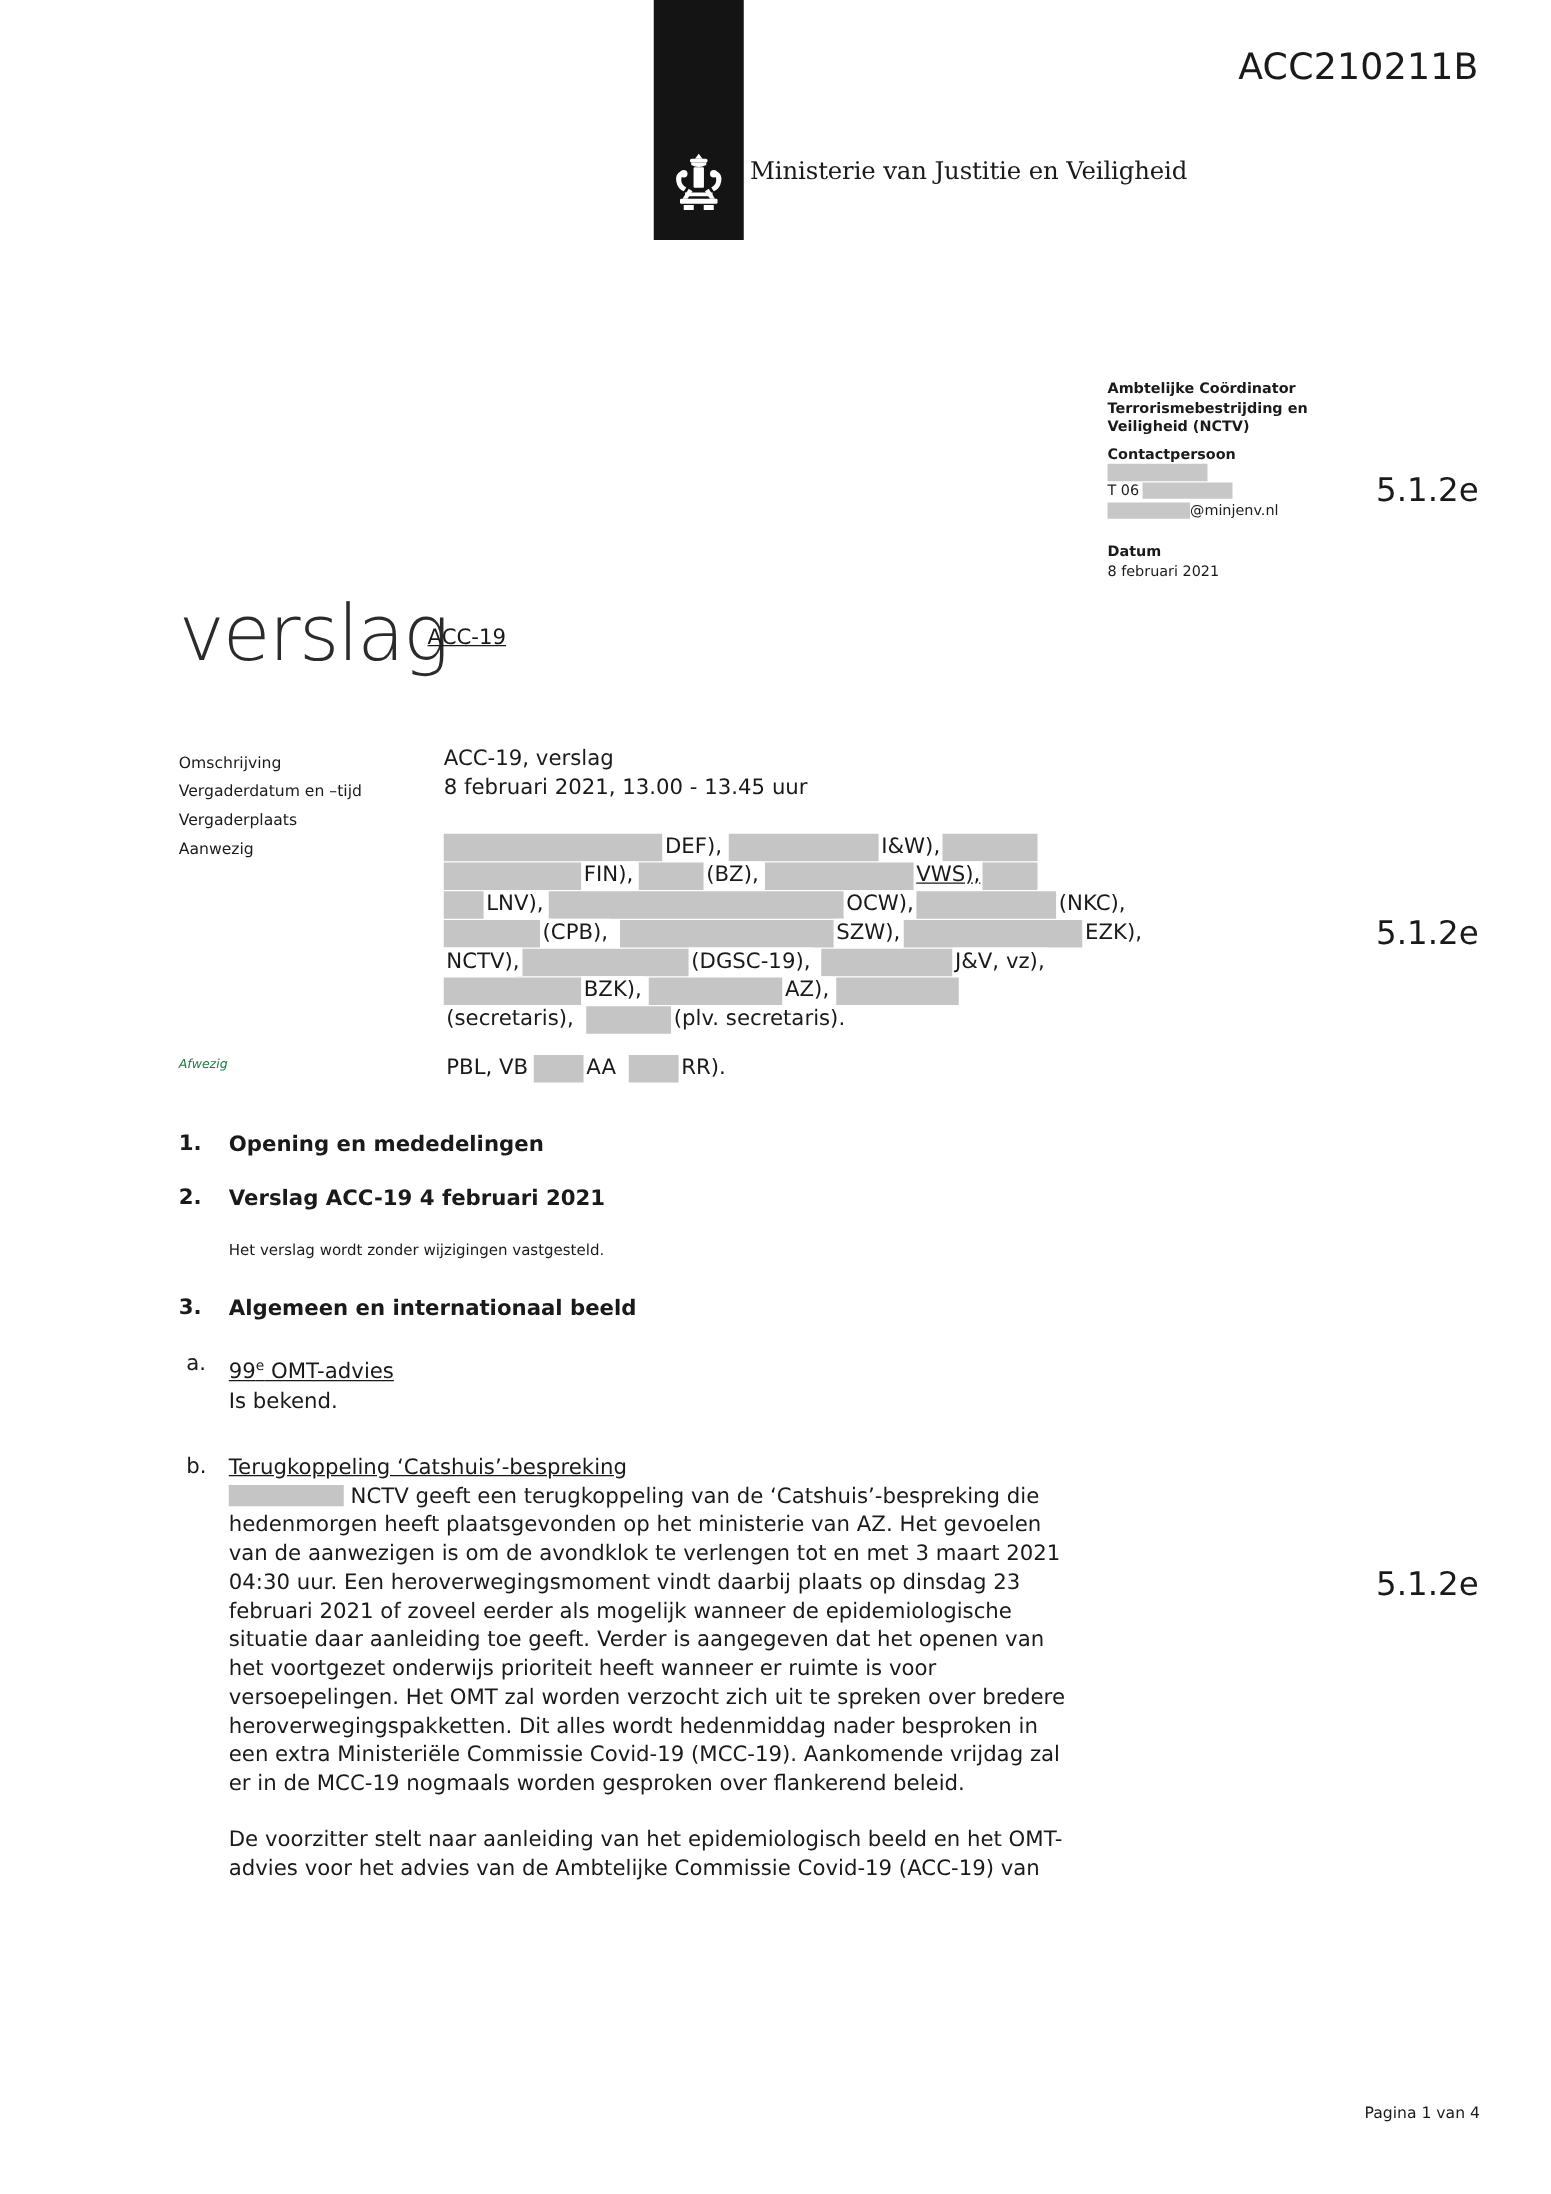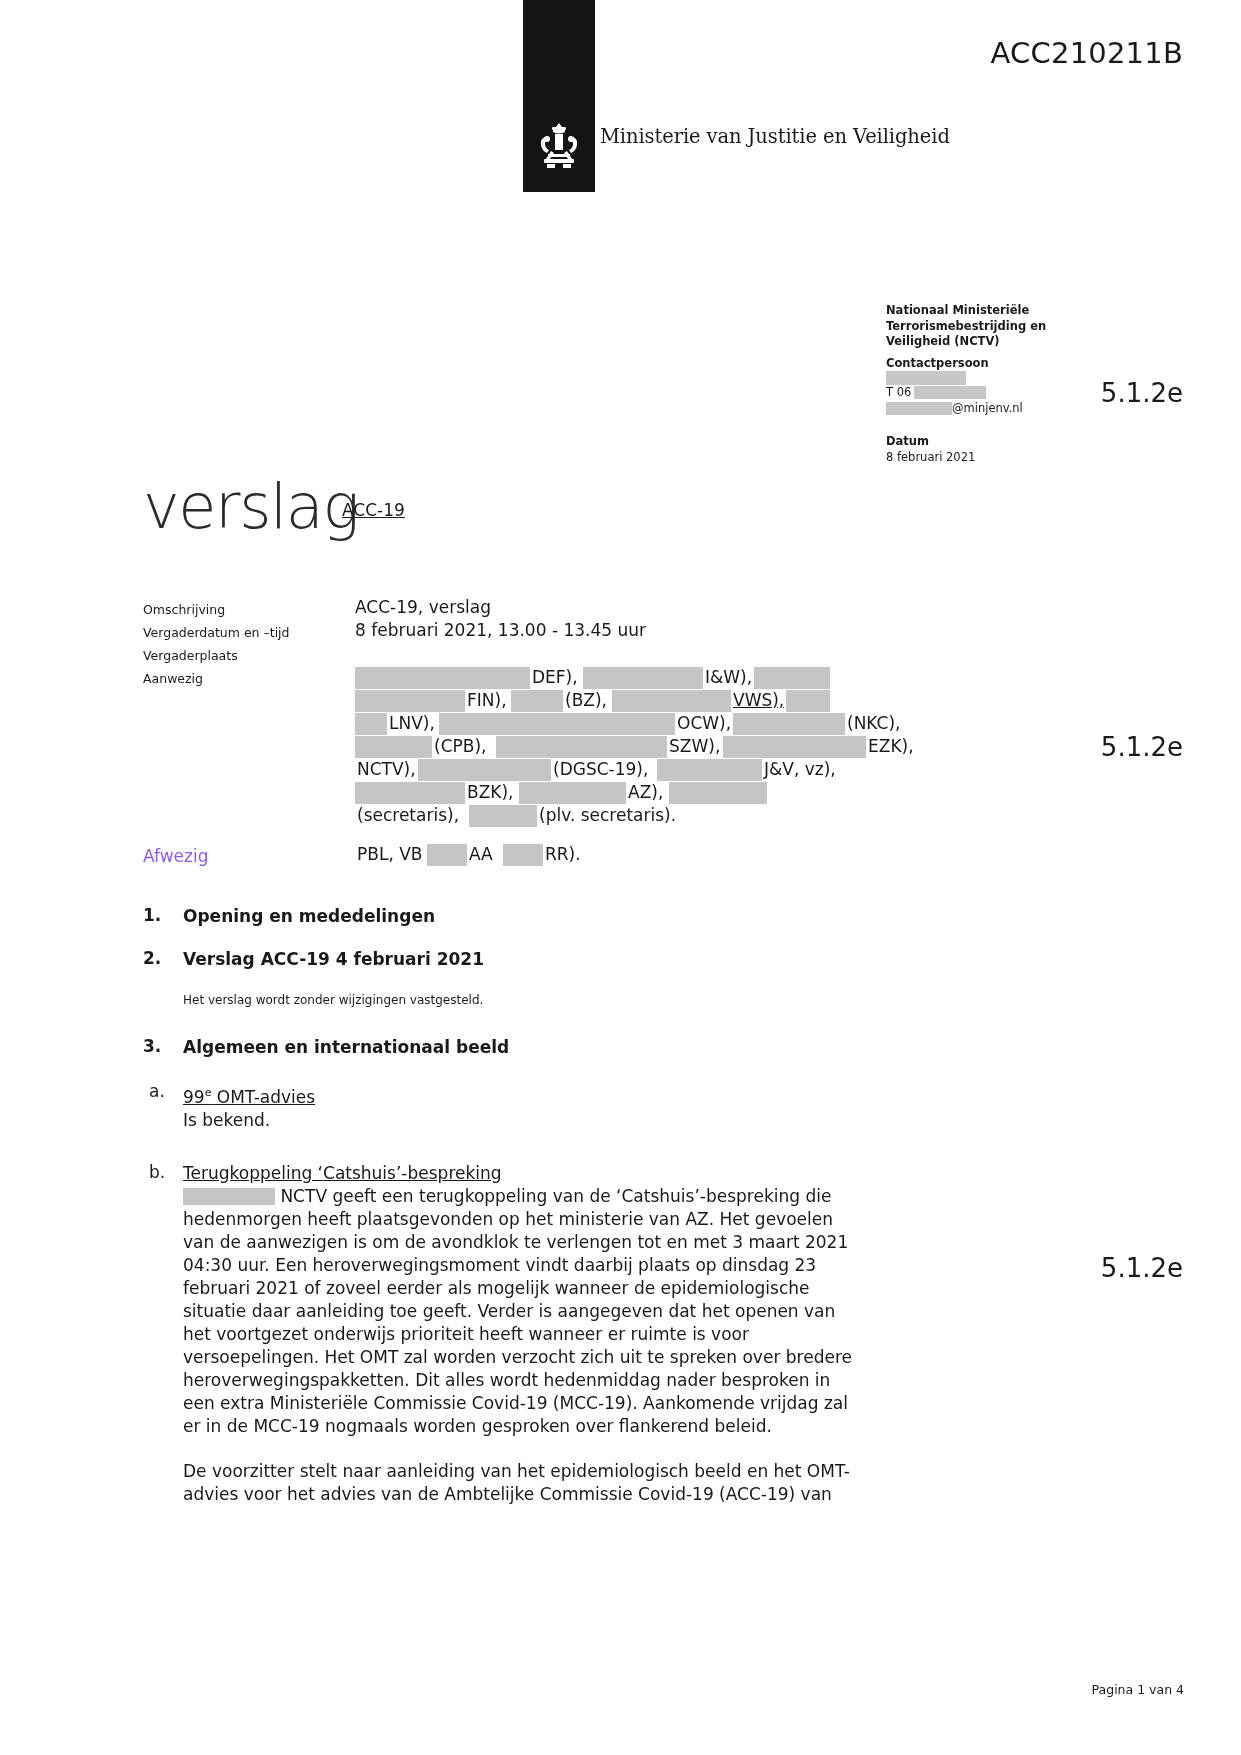--- a/index.html
+++ b/index.html
@@ -124,22 +124,23 @@
     width: 200px;
     font-size: 12.5px;
     line-height: 23px;
     color: #1a1a1a;
   }
   .info-labels div { white-space: nowrap; }
   .label-afwezig {
     position: absolute;
     left: 143px;
     top: 846px;
-    font-size: 17px;
-    color: #8b5cf6;
+    font-size: 10px;
+    color: #15803d;
+    font-style: italic;
   }
 
   .info-values {
     position: absolute;
     left: 355px;
     top: 596px;
     width: 520px;
     font-size: 17px;
     line-height: 23px;
     color: #1a1a1a;
@@ -283,21 +284,21 @@
         <path d="M20 30 l-5 8 h4 l4 -6 z"></path>
         <path d="M36 30 l5 8 h-4 l-4 -6 z"></path>
       </g>
     </svg>
   </div>
   <div class="ministry-name">Ministerie van Justitie en Veiligheid</div>
   <div class="doc-code">ACC210211B</div>
 
   <div class="meta-col">
     <div class="meta-block tight">
-      <div class="strong">Nationaal Ministeriële</div>
+      <div class="strong">Ambtelijke Coördinator</div>
       <div class="strong">Terrorismebestrijding en</div>
       <div class="strong">Veiligheid (NCTV)</div>
     </div>
     <div class="meta-block">
       <div class="strong">Contactpersoon</div>
       <div>
         <span class="redact-line" style="width:80px"></span>
       </div>
       <div>
         <span>T  06</span><span class="redact" style="width:72px;margin-left:3px"></span>

